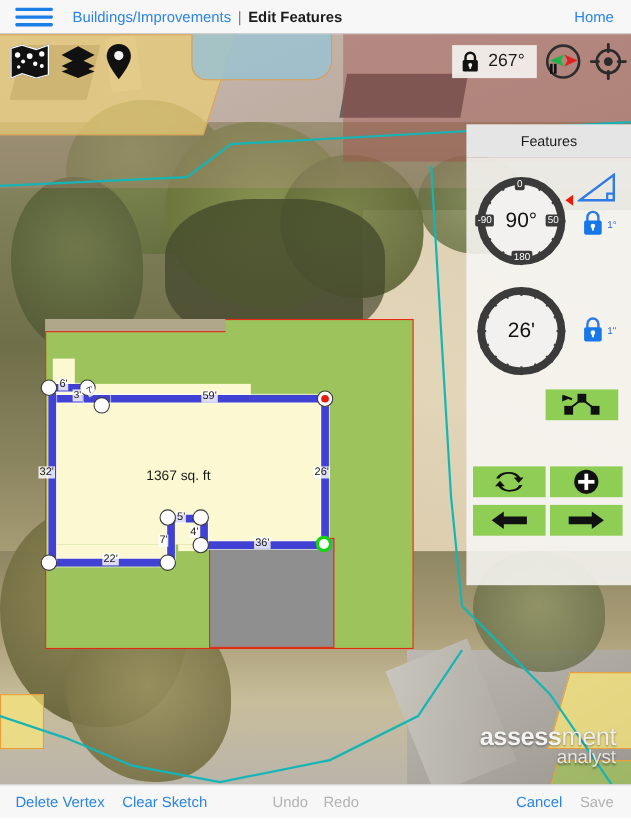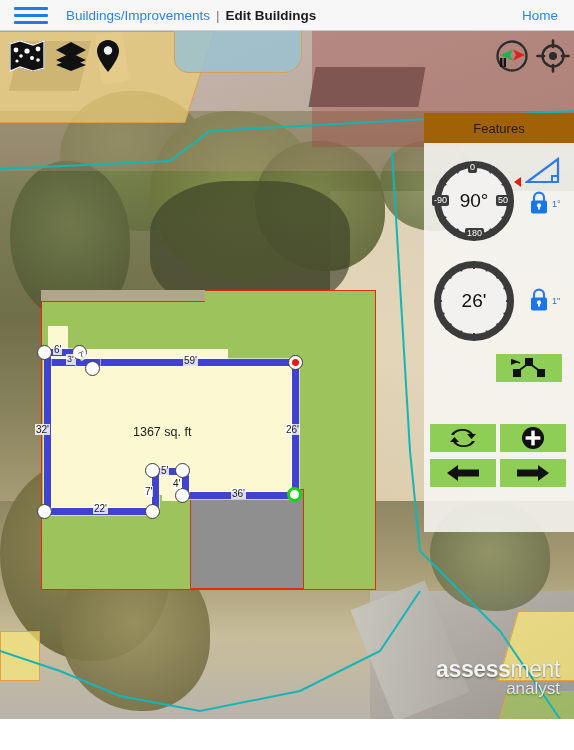--- a/index.html
+++ b/index.html
@@ -90,21 +90,21 @@
   .lockpill { display: flex; align-items: center; gap: 8px; background: rgba(243,240,237,.93);
       padding: 3px 11px 3px 8px; height: 30px; }
   .lockpill .deg { font-size: 16px; color: #1b1b1b; }
   .roundbtn { width: 34px; height: 34px; cursor: pointer; }
 
   
   .panel { position: absolute; right: 0; top: 82px; width: 150px; z-index: 28; }
   .tabs { display: flex; height: 30px; }
   .tab { flex: 1; display: flex; align-items: center; justify-content: center;
       font-size: 13px; color: #1b1b1b; cursor: pointer; }
-  .tab.inactive { background: #a16207; }
+  .tab.inactive { background: #e5e5e5; }
   .tab.active { background: #8ece54; }
   .panel-body { position: relative; height: 389px; background: rgba(247,246,244,.88); }
   .dial { position: absolute; border-radius: 50%; background: #f2f1ef; }
   .dial .ring { position:absolute; inset:0; border-radius:50%; border: 7px solid #3b3b3b; }
   .tick { position: absolute; left: 50%; top: 0; width: 2px; background: #3b3b3b; transform-origin: 50% 0; }
   .dialtxt { position: absolute; inset: 0; display: flex; align-items: center; justify-content: center;
       font-size: 19px; color: #111; }
   .dlbl { position: absolute; font-size: 9px; color: #fff; background: #3b3b3b;
       padding: 0 2px; border-radius: 2px; line-height: 11px; }
   .unitlbl { font-size: 9px; color: #2e6bd1; }
@@ -134,21 +134,21 @@
 
   <div class="topbar">
     <div class="hamburger">
         <i></i>
         <i></i>
         <i></i>
       </div>
     <div class="crumbs">
       <span class="crumb-link">Buildings/Improvements</span>
       <span class="crumb-sep">|</span>
-      <span class="crumb-cur">Edit Buildings</span>
+      <span class="crumb-cur">Edit Features</span>
     </div>
     <span class="home-link">Home</span>
   </div>
 
   <div class="map">
 
     <div class="aerial">
       <div class="l g-road-top"></div>
       <div class="l g-field"></div>
       <div class="l g-dirt"></div>
@@ -263,20 +263,29 @@
       </span>
       <span class="ic">
         <svg width="24" height="34" viewBox="0 0 24 34">
           <path d="M12 1 C5.5 1 1 6 1 12 C1 20 12 33 12 33 C12 33 23 20 23 12 C23 6 18.5 1 12 1 Z" fill="#111"></path>
           <circle cx="12" cy="11.5" r="4.2" fill="#f3f3f3"></circle>
         </svg>
       </span>
     </div>
 
     <div class="bearingbar">
+      <div class="lockpill">
+        <svg width="17" height="20" viewBox="0 0 17 20">
+          <path d="M4.2 9 V6.3 a4.3 4.3 0 0 1 8.6 0 V9" fill="none" stroke="#111" stroke-width="2.2"></path>
+          <rect x="1.6" y="8.6" width="13.8" height="10.4" rx="1.4" fill="#111"></rect>
+          <circle cx="8.5" cy="13" r="1.8" fill="#f3f0ed"></circle>
+          <rect x="7.7" y="13" width="1.6" height="3.6" fill="#f3f0ed"></rect>
+        </svg>
+        <span class="deg">267°</span>
+      </div>
       <span class="roundbtn">
         <svg width="34" height="34" viewBox="0 0 34 34">
           <circle cx="17" cy="17" r="14.5" fill="none" stroke="#2e2e2e" stroke-width="2.4"></circle>
           <path d="M5 16 L18 10.5 L15 16 L18 21.5 Z" fill="#1db24a"></path>
           <path d="M30 16 L18 10.5 L21 16 L18 21.5 Z" fill="#e01f1f"></path>
           <rect x="5" y="19" width="2.4" height="9" fill="#111"></rect>
           <rect x="8.6" y="19" width="2.4" height="9" fill="#111"></rect>
         </svg>
       </span>
       <span class="roundbtn">
@@ -409,13 +418,27 @@
     </div>
 
     <div class="wm">
       <div class="l1">
         <b>assess</b><span>ment</span>
       </div>
       <div class="l2">analyst</div>
     </div>
   </div>
 
+  <div class="bottombar">
+    <div class="bb-left">
+      <span class="act">Delete Vertex</span>
+      <span class="act">Clear Sketch</span>
+    </div>
+    <div class="bb-mid">
+      <span class="act dis">Undo</span>
+      <span class="act dis">Redo</span>
+    </div>
+    <div class="bb-right">
+      <span class="act">Cancel</span>
+      <span class="act dis">Save</span>
+    </div>
+  </div>
 </div>
 
 </body></html>

